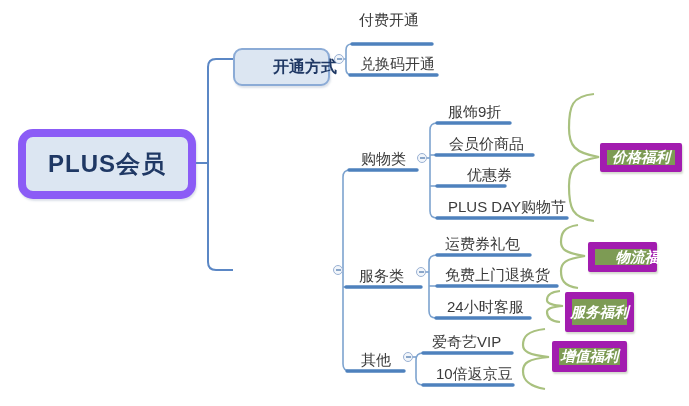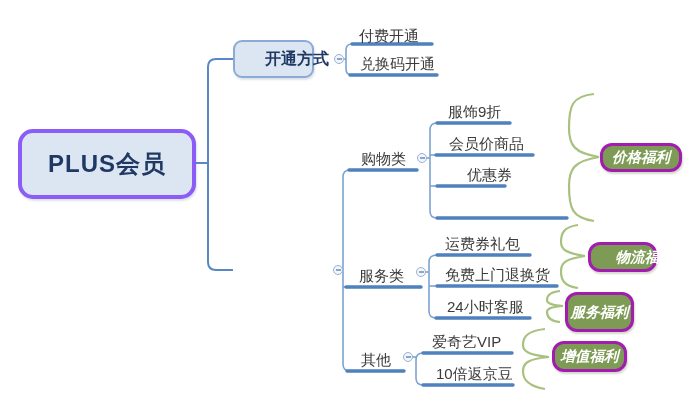--- a/index.html
+++ b/index.html
@@ -8,28 +8,28 @@
     font-family:"Liberation Sans","DejaVu Sans",sans-serif;
   }
   #wires{position:absolute;left:0;top:0;width:689px;height:406px;}
   .node-box{
     position:absolute;display:flex;align-items:center;justify-content:center;
     background:#dce6f2;border:2px solid #8babd6;border-radius:9px;
     color:#1f3864;font-weight:bold;font-size:16px;box-sizing:border-box;
     box-shadow:1px 2px 2px rgba(120,140,170,0.25);cursor:default;white-space:nowrap;
   }
   .root{
-    border:4px solid #8b5cf6;border-radius:15px;font-size:24px;letter-spacing:1px;
+    border:8px solid #8b5cf6;border-radius:15px;font-size:24px;letter-spacing:1px;
   }
   .leaf{
     position:absolute;font-size:15px;line-height:19px;color:#3b3b3b;white-space:nowrap;cursor:default;
   }
   .callout{
     position:absolute;display:flex;align-items:center;justify-content:center;
-    background:#7d9b54;border:3px solid #a21caf;border-radius:12px;box-sizing:border-box;
+    background:#7d9b54;border:7px solid #a21caf;border-radius:2px;box-sizing:border-box;
     color:#ffffff;font-size:14.5px;font-style:italic;font-weight:bold;white-space:nowrap;
     box-shadow:1px 2px 2px rgba(130,150,110,0.35);
   }
   .collapse{
     position:absolute;width:10px;height:10px;border-radius:50%;
     border:1px solid #9ab1d3;background:#f2f6fb;box-sizing:border-box;
     display:flex;align-items:center;justify-content:center;cursor:pointer;
   }
   .collapse .dash{width:5px;height:1.5px;background:#8aa6c9;display:block;}
 </style>
@@ -89,50 +89,51 @@
       <path d="M578,225 C563,227 561,234 561,242 C561,249 565,253 585,256 C565,259 561,263 561,271 C561,279 563,286 578,288"></path>
       <path d="M560,291 C549,292 547,296 547,300 C547,303 550,305 563,306 C550,307 547,309 547,312 C547,316 549,321 560,322"></path>
       <path d="M545,329 C527,331 523,337 523,345 C523,351 528,355 549,357 C528,359 523,363 523,371 C523,379 527,386 545,389"></path>
     </g>
   </svg>
 
   <div class="node-box root" style="left:18px;top:129px;width:178px;height:70px;">
     <span>PLUS会员</span>
   </div>
 
-  <div class="node-box" style="left:233px;top:40px;width:81px;height:38px;padding-left:47px;">
+  <div class="node-box" style="left:233px;top:48px;width:97px;height:38px;padding-left:47px;">
     <span>开通方式</span>
   </div>
 
   <div class="collapse" style="left:334px;top:54px;">
       <span class="dash"></span>
     </div>
   <div class="collapse" style="left:333px;top:265px;">
       <span class="dash"></span>
     </div>
   <div class="collapse" style="left:417px;top:153px;">
       <span class="dash"></span>
     </div>
   <div class="collapse" style="left:416px;top:267px;">
       <span class="dash"></span>
     </div>
   <div class="collapse" style="left:403px;top:352px;">
       <span class="dash"></span>
     </div>
 
-  <div class="leaf" style="left:359px;top:26px;">付费开通</div>
+  <div class="leaf" style="left:359px;top:10px;">付费开通</div>
   <div class="leaf" style="left:360px;top:54px;">兑换码开通</div>
 
   <div class="leaf" style="left:361px;top:149px;">购物类</div>
   <div class="leaf" style="left:359px;top:266px;">服务类</div>
   <div class="leaf" style="left:361px;top:350px;">其他</div>
 
   <div class="leaf" style="left:448px;top:102px;">服饰9折</div>
   <div class="leaf" style="left:449px;top:134px;">会员价商品</div>
   <div class="leaf" style="left:467px;top:165px;">优惠券</div>
+  <div class="leaf" style="left:448px;top:197px;">PLUS DAY购物节</div>
 
   <div class="leaf" style="left:445px;top:234px;">运费券礼包</div>
   <div class="leaf" style="left:445px;top:265px;">免费上门退换货</div>
   <div class="leaf" style="left:447px;top:297px;text-align:right;">24小时客服</div>
 
   <div class="leaf" style="left:432px;top:332px;">爱奇艺VIP</div>
   <div class="leaf" style="left:436px;top:364px;">10倍返京豆</div>
 
   <div class="callout" style="left:600px;top:143px;width:82px;height:29px;">价格福利</div>
   <div class="callout" style="left:588px;top:242px;width:69px;height:30px;padding-left:44px;">物流福利</div>

